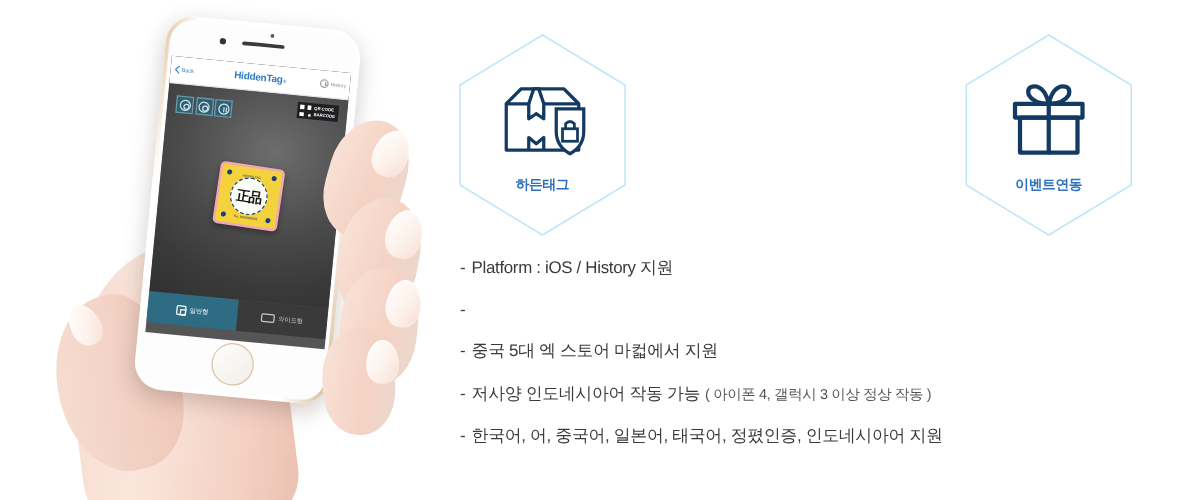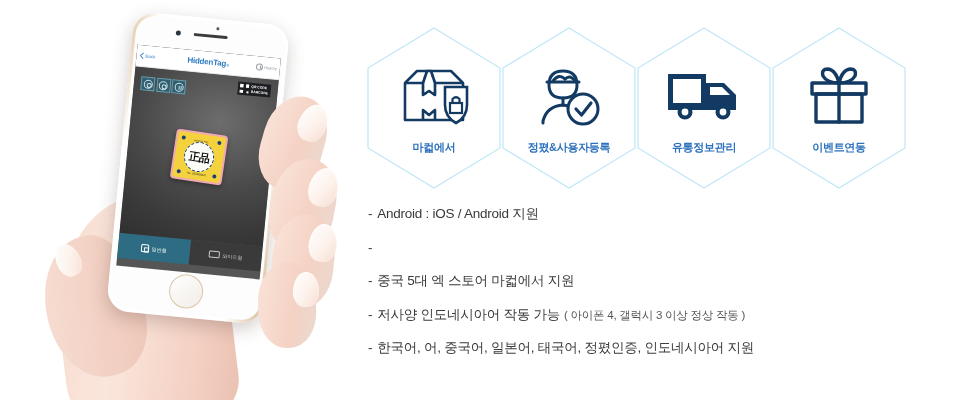--- a/index.html
+++ b/index.html
@@ -282,64 +282,24 @@
             <path d="M6 18 L64 18"></path>
             <path d="M28 6 L24 18 L24 30 L30 26 L36 30 L36 18 L32 6 Z" fill="#fff"></path>
             <path d="M24 55 L24 45 L30 50 L36 45 L36 55"></path>
           </g>
           <path d="M28 6 L24 18 L24 30 L30 26 L36 30 L36 18 L32 6 Z" fill="none" stroke="#123a63" stroke-width="2.2" stroke-dasharray="2.6 2.6"></path>
           <path d="M46 22 L68 22 L68 40 Q68 52 57 58 Q46 52 46 40 Z" fill="#ffffff" stroke="#123a63" stroke-width="2.6"></path>
           <rect x="51" y="38" width="12" height="10" fill="none" stroke="#123a63" stroke-width="2.2"></rect>
           <path d="M53.5 38 L53.5 34 Q57 30.5 60.5 34 L60.5 38" fill="none" stroke="#123a63" stroke-width="2.2"></path>
         </svg>
       </div>
-      <div class="cap">마컯에서</div>
-    </div>
-
-    <div class="hex" style="left:135px;top:0px">
-      <svg class="outline" viewBox="0 0 136 164">
-        <polygon points="68,2 134,42 134,122 68,162 2,122 2,42" fill="none" stroke="#bfe6f7" stroke-width="1.2"></polygon>
-      </svg>
-      <div class="ic">
-        <svg width="68" height="62" viewBox="0 0 68 62">
-          <g fill="none" stroke="#123a63" stroke-width="3" stroke-linejoin="round" stroke-linecap="round">
-            <path d="M14 20 Q14 6 28 6 Q42 6 42 20 Q42 33 28 33 Q14 33 14 20 Z"></path>
-            <path d="M12 17 L44 17"></path>
-            <path d="M18 16 Q24 8 30 14"></path>
-            <path d="M30 14 Q35 9 40 16"></path>
-            <path d="M28 33 L28 40"></path>
-            <path d="M28 40 Q12 41 8 56 L8 58"></path>
-            <path d="M28 40 Q40 41 44 50"></path>
-          </g>
-          <circle cx="48" cy="44" r="15" fill="#ffffff" stroke="#123a63" stroke-width="3"></circle>
-          <path d="M41 44 L46.5 50 L56 38" fill="none" stroke="#123a63" stroke-width="3.2" stroke-linecap="round" stroke-linejoin="round"></path>
-        </svg>
-      </div>
-      <div class="cap">정폈&amp;사용자등록</div>
-    </div>
-
-    <div class="hex" style="left:270px;top:0px">
-      <svg class="outline" viewBox="0 0 136 164">
-        <polygon points="68,2 134,42 134,122 68,162 2,122 2,42" fill="none" stroke="#bfe6f7" stroke-width="1.2"></polygon>
-      </svg>
-      <div class="ic">
-        <svg width="76" height="52" viewBox="0 0 76 52">
-          <path d="M2 4 L40 4 L40 38 L2 38 Z" fill="#123a63"></path>
-          <rect x="7" y="9" width="28" height="24" fill="#ffffff"></rect>
-          <path d="M40 13 L58 13 L70 25 L70 38 L40 38 Z" fill="#123a63"></path>
-          <path d="M44 17 L56 17 L64 25 L44 25 Z" fill="#ffffff"></path>
-          <rect x="2" y="33" width="68" height="7" fill="#123a63"></rect>
-          <circle cx="19" cy="42" r="7.5" fill="#123a63"></circle>
-          <circle cx="19" cy="42" r="3.4" fill="#ffffff"></circle>
-          <circle cx="57" cy="42" r="7.5" fill="#123a63"></circle>
-          <circle cx="57" cy="42" r="3.4" fill="#ffffff"></circle>
-        </svg>
-      </div>
-      <div class="cap">유통정보관리</div>
-    </div>
+      <div class="cap">하든태그</div>
+    </div>
+
+
 
     <div class="hex" style="left:405px;top:0px">
       <svg class="outline" viewBox="0 0 136 164">
         <polygon points="68,2 134,42 134,122 68,162 2,122 2,42" fill="none" stroke="#bfe6f7" stroke-width="1.2"></polygon>
       </svg>
       <div class="ic">
         <svg width="64" height="60" viewBox="0 0 64 60">
           <g fill="none" stroke="#123a63" stroke-width="3.4" stroke-linejoin="round" stroke-linecap="round">
             <path d="M32 17 Q20 17 16 10 Q14 3 21 3 Q29 4 32 17 Z"></path>
             <path d="M32 17 Q44 17 48 10 Q50 3 43 3 Q35 4 32 17 Z"></path>
@@ -350,21 +310,21 @@
         </svg>
       </div>
       <div class="cap">이벤트연동</div>
     </div>
 
   </div>
 
   <div id="specs">
     <div class="spec">
       <span class="dash">-</span>
-      <span>Android : iOS / Android 지원</span>
+      <span>Platform : iOS / History 지원</span>
     </div>
     <div class="spec">
       <span class="dash">-</span>
     </div>
     <div class="spec">
       <span class="dash">-</span>
       <span>중국 5대 엑 스토어 마컯에서 지원</span>
     </div>
     <div class="spec">
       <span class="dash">-</span>

